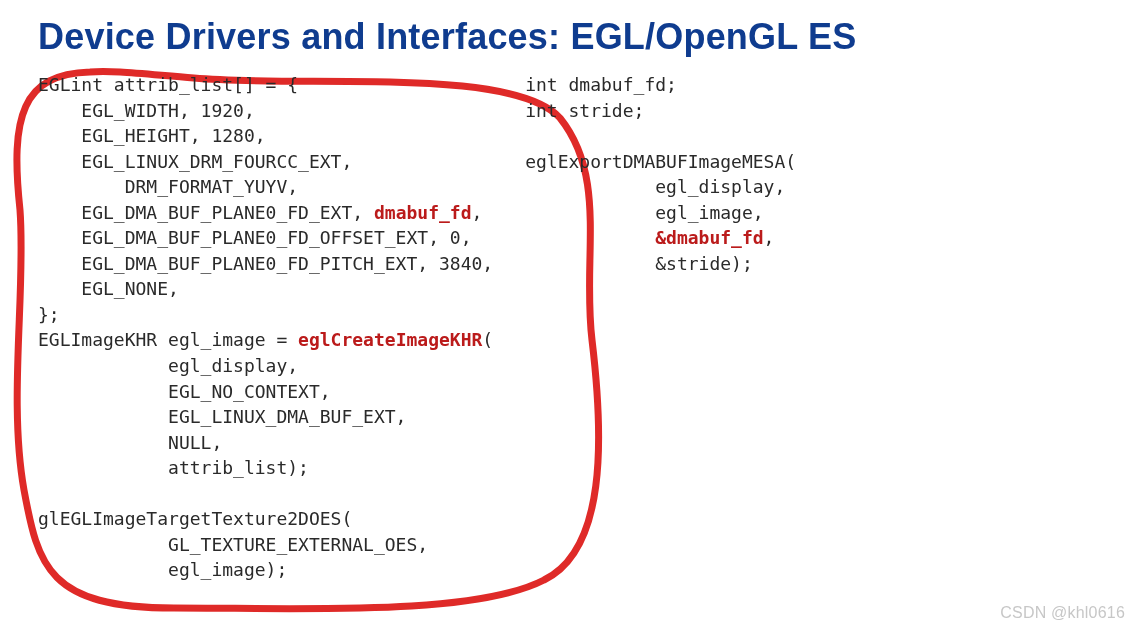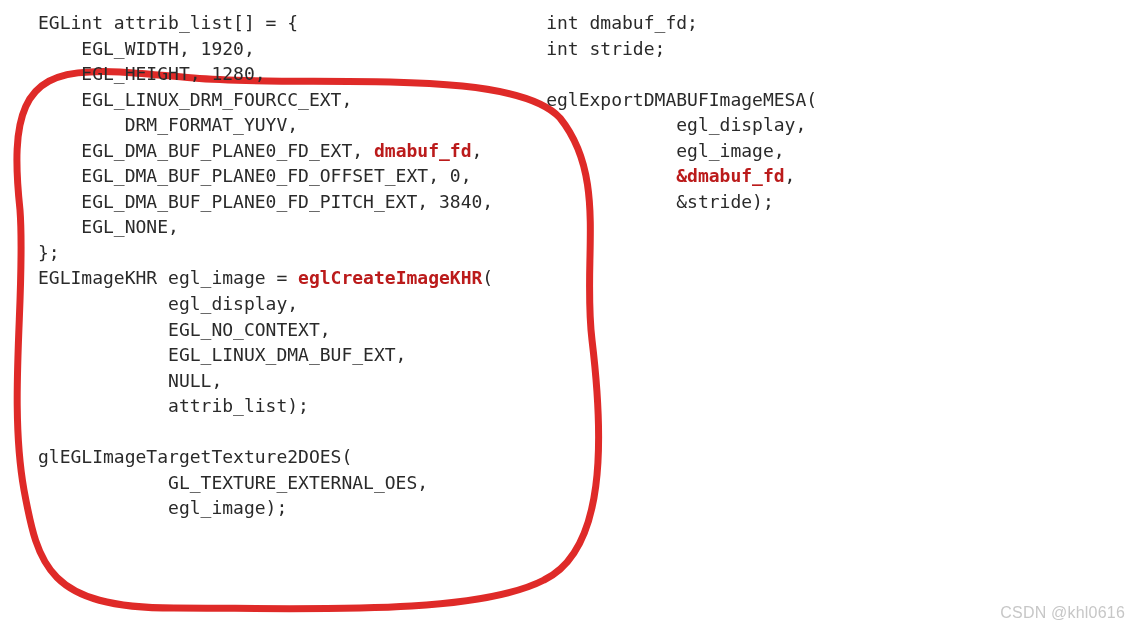--- a/index.html
+++ b/index.html
@@ -22,31 +22,32 @@
     font-family: "Segoe UI", "Helvetica Neue", Arial, sans-serif;
     font-weight: 800;
     font-size: 36px;
     color: #0f3c8f;
     margin: 6px 0 14px 6px;
     letter-spacing: 0.2px;
   }
   .cols {
     display: flex;
     flex-direction: row;
+    gap: 24px;
     position: relative;
     z-index: 2;
   }
   .col-left, .col-right {
     white-space: pre;
     font-size: 18px;
     line-height: 1.42;
     color: #2a2a2a;
   }
   .col-left { flex: 0 0 auto; padding-left: 6px; }
-  .col-right { flex: 0 0 auto; padding-left: 8px; margin-left: 45px; }
+  .col-right { flex: 0 0 auto; padding-left: 8px; }
   .hl { color: #bb1b1b; font-weight: 600; }
   .hlb { color: #bb1b1b; font-weight: 700; }
   .watermark {
     position: absolute;
     right: 14px;
     bottom: 6px;
     font-family: Arial, sans-serif;
     font-size: 16px;
     color: #c7c7c7;
     letter-spacing: 0.2px;
@@ -59,20 +60,21 @@
     height: 558px;
     z-index: 1;
     pointer-events: none;
   }
 </style>
 </head>
 <body>
 
 <div class="slide">
 
+  <div class="title">Device Drivers and Interfaces: EGL/OpenGL ES</div>
 
   <svg class="circle-annot" viewBox="0 0 612 558">
     <path d="M 86 12
              C 18 14, 6 56, 16 150
              C 22 230, 4 340, 20 430
              C 34 506, 44 548, 170 548
              C 300 548, 470 556, 540 520
              C 602 490, 600 380, 588 280
              C 578 198, 604 118, 556 58
              C 508 6, 300 28, 190 18

